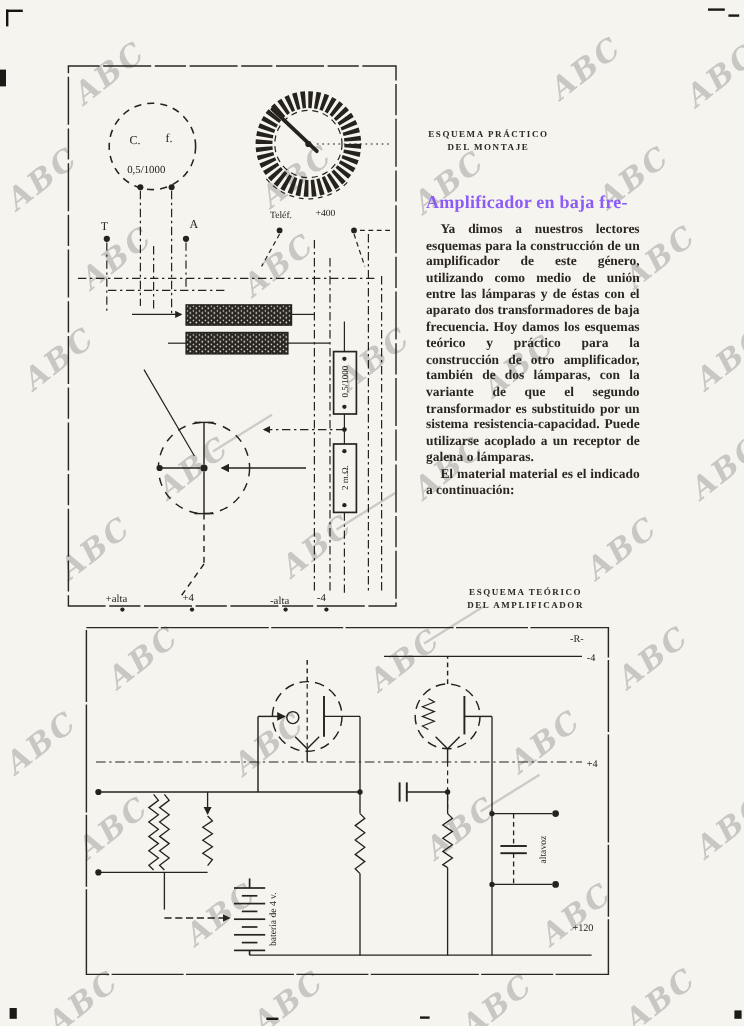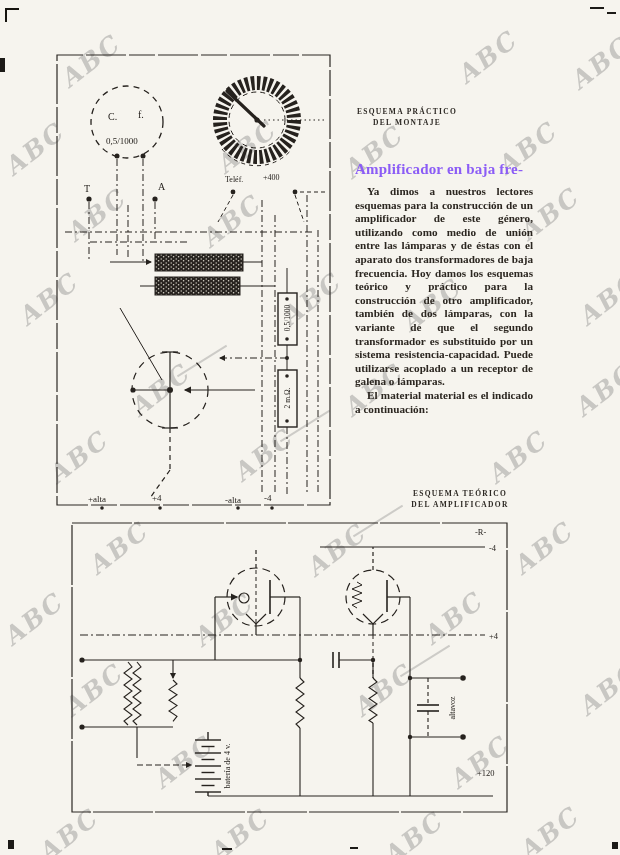--- a/index.html
+++ b/index.html
@@ -200,21 +200,21 @@
   <div id="article">
     <div>
       <div class="title-line">Amplificador en baja fre-</div>
     </div>
     <div id="article-body">
         <p class="article-p">Ya dimos a nuestros lectores esquemas para la construcción de un amplificador de este género, utilizando como medio de unión entre las lámparas y de éstas con el aparato dos transformadores de baja frecuencia. Hoy damos los esquemas teórico y práctico para la construcción de otro amplificador, también de dos lámparas, con la variante de que el segundo transformador es substituido por un sistema resistencia-capacidad. Puede utilizarse acoplado a un receptor de galena o lámparas.</p>
         <p class="article-p">El material material es el indicado a continuación:</p>
       </div>
   </div>
 
-  <div class="caption" style="left:383px;top:488px;width:110px;margin-left:22px;">
+  <div class="caption" style="left:383px;top:488px;width:110px;">
     <div>ESQUEMA TEÓRICO</div>
     <div>DEL AMPLIFICADOR</div>
   </div>
 
   <svg id="theory-svg" style="left:65px;top:518px;" width="455" height="300" viewBox="0 0 455 300">
     <defs>
       <marker id="arr2" markerWidth="7" markerHeight="7" refX="5" refY="3" orient="auto">
         <path d="M0,0 L6,3 L0,6 Z" fill="#26221e"></path>
       </marker>
     </defs>

